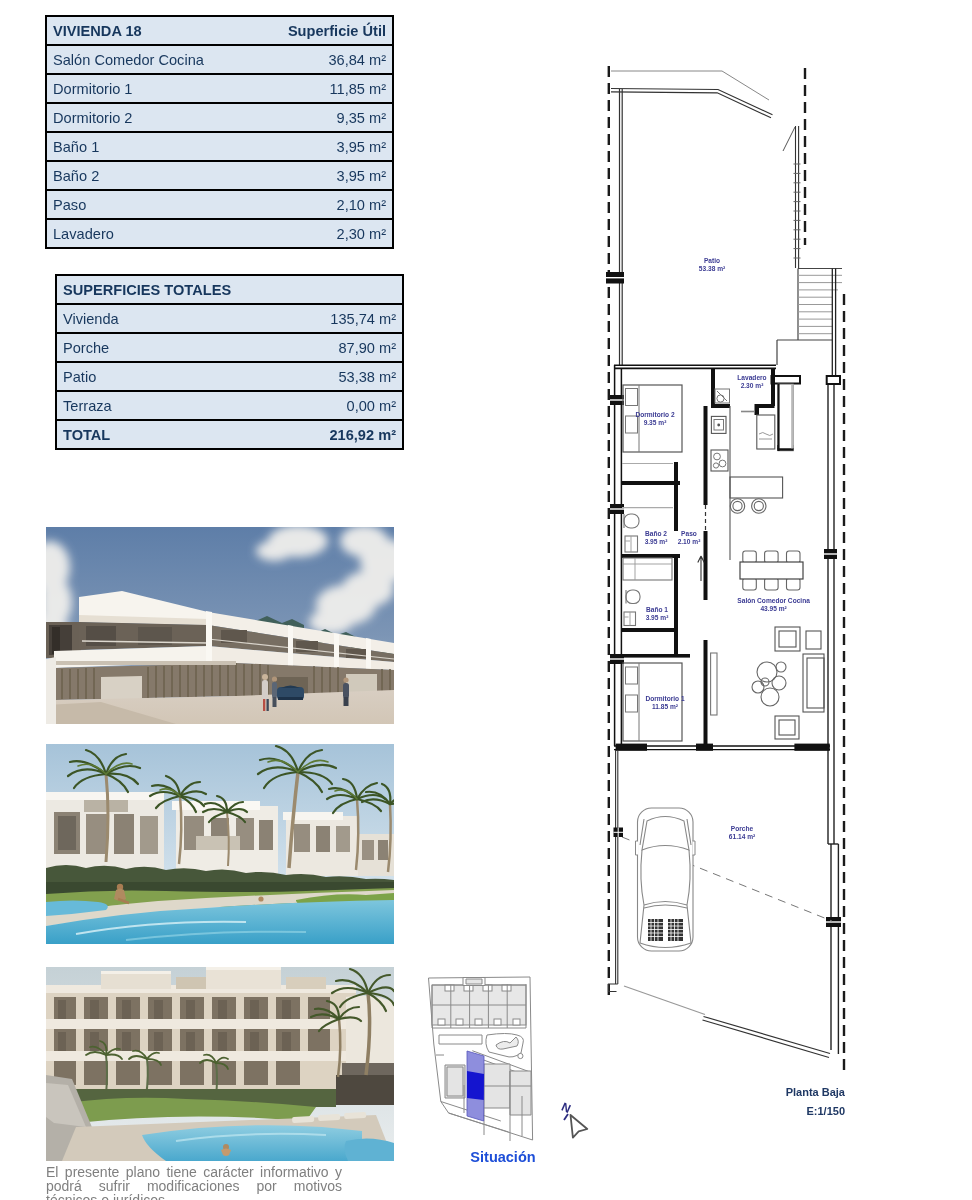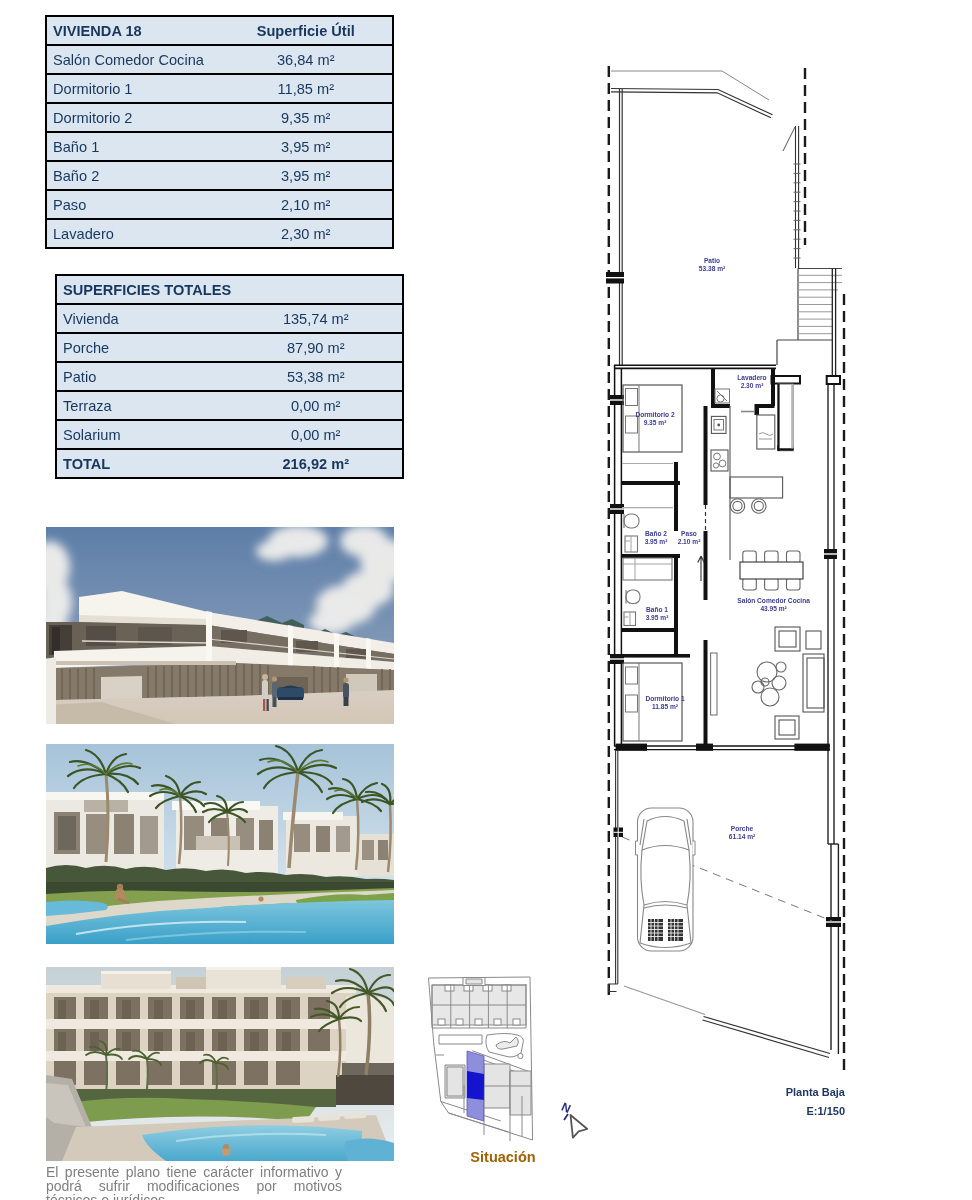--- a/index.html
+++ b/index.html
@@ -2,21 +2,21 @@
 <html><head>
 <meta charset="utf-8">
 <style>
 * { margin:0; padding:0; box-sizing:border-box; }
 body { width:972px; height:1200px; position:relative; background:#ffffff;
   font-family:"Liberation Sans", sans-serif; overflow:hidden; }
 .abs { position:absolute; }
 table.t { border-collapse:collapse; width:349px; table-layout:fixed; border:2px solid #000; }
 table.t td { background:#dce6f1; color:#17375d; border-top:2px solid #000; border-bottom:2px solid #000;
   font-size:14.6px; padding:0 6px; height:29px; vertical-align:middle; }
-table.t td.r { text-align:center; }
+table.t td.r { text-align:right; }
 table.t td.b { font-weight:bold; }
 </style>
 </head>
 <body>
 
 <div class="abs" style="left:45px; top:15px;">
 <table class="t">
 <tbody>
         <tr style="height:21px;">
           <td class="b">VIVIENDA 18</td>
@@ -67,24 +67,20 @@
 <tr>
           <td>Porche</td>
           <td class="r">87,90 m²</td>
         </tr>
 <tr>
           <td>Patio</td>
           <td class="r">53,38 m²</td>
         </tr>
 <tr>
           <td>Terraza</td>
-          <td class="r">0,00 m²</td>
-        </tr>
-<tr>
-          <td>Solarium</td>
           <td class="r">0,00 m²</td>
         </tr>
 <tr>
           <td class="b">TOTAL</td>
           <td class="b r">216,92 m²</td>
         </tr>
 </tbody>
     </table>
 </div>
 
@@ -519,21 +515,21 @@
 <path d="M66,99 h26 v44 h-26 z" fill="#e4e4e4"></path>
 <path d="M92,106 h21 v44 h-21 z" fill="#e4e4e4"></path>
 <path d="M66,121 h47 M92,106 v44"></path>
 <path d="M30.6,148 l60,19 M46,120 v28 M66,143 v27 M92,150 v26 M104,131 v40"></path>
 <path d="M26,90 l-8,0 M22.8,136.5 l60,19.5"></path>
 </g>
 
 <path d="M49,86 L66,91 L65.6,156 L49,151 Z" fill="#8e8edd" stroke="#5555bb" stroke-width="0.8"></path>
 <path d="M49,106 L66,109 L65.8,135 L49,133 Z" fill="#1414cf"></path>
 </svg>
-<div class="abs" style="left:458px; top:1149px; width:90px; text-align:center; color:#a16207; font-weight:bold; font-size:14.5px;">Situación</div>
+<div class="abs" style="left:458px; top:1149px; width:90px; text-align:center; color:#1d4ed8; font-weight:bold; font-size:14.5px;">Situación</div>
 
 <svg class="abs" style="left:550px; top:1090px;" width="50" height="60" viewBox="0 0 50 60">
 <text x="11" y="22" font-family="Liberation Sans, sans-serif" font-size="12" font-weight="bold" fill="#2c2c80" transform="rotate(24 16 20)">N</text>
 <path d="M14,30 l4,-6" stroke="#2c2c80" stroke-width="1.8"></path>
 <path d="M20.5,25 L37.3,39 L28.7,41.4 L22.9,47.6 Z" stroke="#555" stroke-width="1.8" fill="#fff" stroke-linejoin="round"></path>
 </svg>
 
 <svg class="abs" id="plan" style="left:595px; top:55px;" width="270" height="1070" viewBox="0 0 270 1070" fill="none">
 
 <g stroke="#1a1a1a" stroke-width="2.4" stroke-dasharray="11 6">

